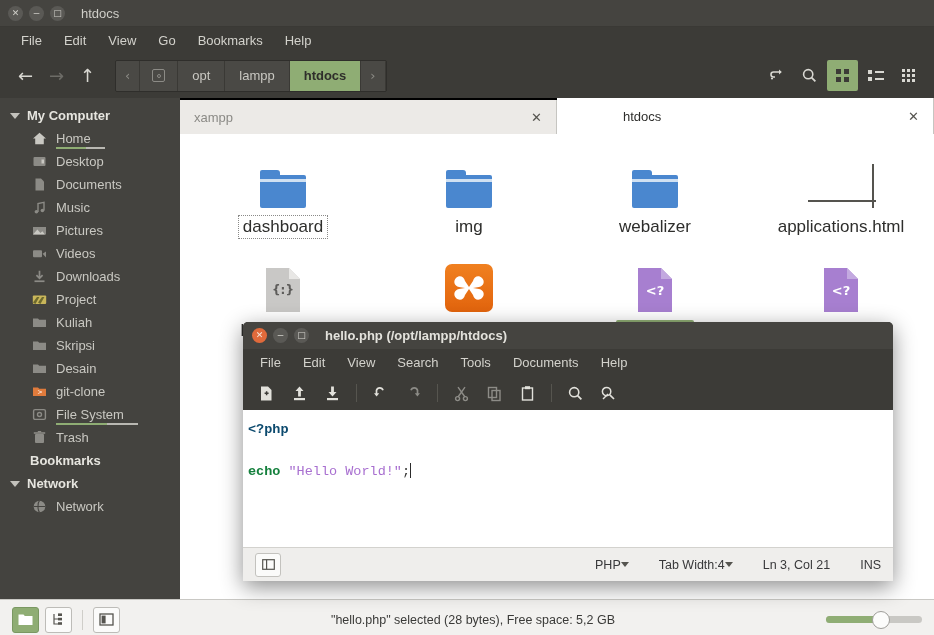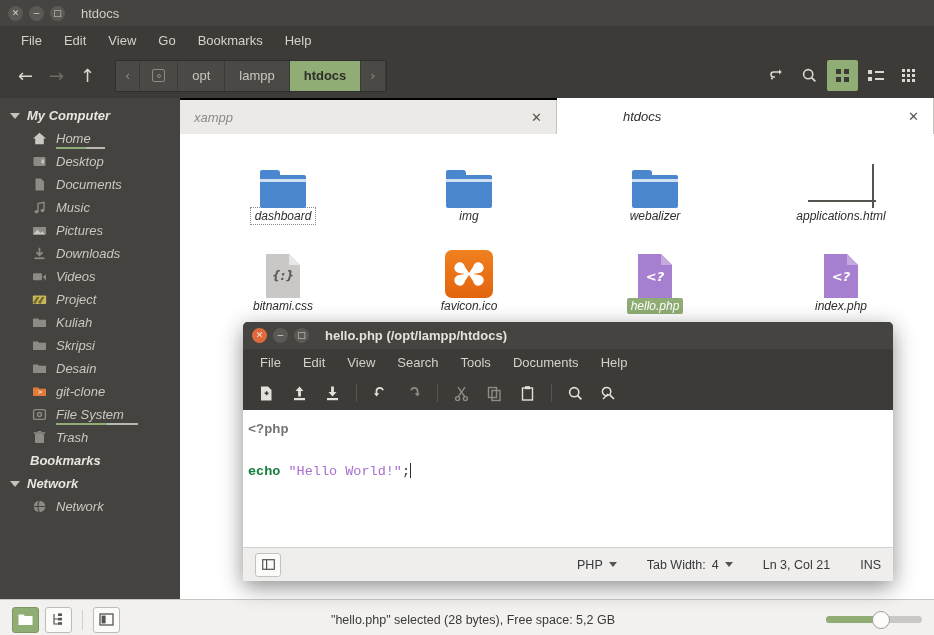--- a/index.html
+++ b/index.html
@@ -70,21 +70,21 @@
   .dots3 i { width: 5px; height: 5px; background: #fff; display: block; }
   .tbtn.active .dots3 i { background: #3c3b37; }
   .dots9 { display: grid; grid-template-columns: repeat(3, 3px); gap: 2px; }
   .dots9 i { width: 3px; height: 3px; background: #d9d8d2; display: block; }
   .listico { display: flex; flex-direction: column; gap: 3px; }
   .listico div { display: flex; align-items: center; gap: 3px; }
   .listico i { width: 4px; height: 4px; background: #d9d8d2; display: block; }
   .listico b { width: 9px; height: 2px; background: #d9d8d2; display: block; }
 
   
-  .body { display: flex; height: 501px; font-style: italic; }
+  .body { display: flex; height: 501px; }
 
   
   .sidebar {
     width: 190px; background: #44433f; padding-top: 6px; position: relative;
     overflow: hidden;
   }
   .sec {
     display: flex; align-items: center; gap: 7px;
     color: #e6e5df; font-weight: bold; font-size: 13px;
     padding: 4px 0 4px 10px;
@@ -124,21 +124,21 @@
   .grid {
     display: grid; grid-template-columns: repeat(4, 186px);
     row-gap: 8px; padding-left: 10px;
   }
   .cell {
     display: flex; flex-direction: column; align-items: center;
     padding: 6px 0; width: 186px;
   }
   .thumb { height: 54px; display: flex; align-items: flex-end; justify-content: center; }
   .fname {
-    font-size: 12px; color: #2e2e2c; padding: 1px 4px;
+    margin-top: 8px; font-size: 17px; color: #2e2e2c; padding: 1px 4px;
     max-width: 170px; text-align: center;
   }
   .fname.focus { outline: 1px dotted #8a8a88; }
   .fname.sel { background: #8fad74; color: #ffffff; border-radius: 2px; }
 
   
   .folder { width: 46px; height: 38px; position: relative; }
   .folder .tabf { position: absolute; left: 0; top: 0; width: 20px; height: 7px;
                   background: #4a87cf; border-radius: 2px 3px 0 0; }
   .folder .bodyf { position: absolute; left: 0; top: 5px; width: 46px; height: 33px;
@@ -204,34 +204,34 @@
   .gtools { height: 34px; display: flex; align-items: center; padding-left: 8px; gap: 2px; }
   .gbtn { width: 31px; height: 28px; display: flex; align-items: center; justify-content: center;
           color: #e2e1db; }
   .gbtn.dim { color: #8d8c87; }
   .gsep { width: 1px; height: 18px; background: #56554f; margin: 0 6px; }
   .gdoc {
     flex: 1; background: #ffffff; padding: 10px 0 0 5px;
     font-family: "Liberation Mono", monospace; font-size: 13.5px; line-height: 1.55;
     position: relative;
   }
-  .kw1 { color: #737373; font-weight: bold; }
+  .kw1 { color: #0c4a6e; font-weight: bold; }
   .kw2 { color: #15803d; font-weight: bold; }
   .str { color: #a86fd0; }
   .punct { color: #3a3a38; }
   .caret { display: inline-block; width: 1px; height: 15px; background: #2b2b2b;
            vertical-align: -3px; }
   .gstatus {
     height: 34px; background: #efeeec; border-top: 1px solid #d3d2ce;
     display: flex; align-items: center; padding: 0 12px; font-size: 12.5px; color: #38383a;
   }
   .panelbtn { width: 26px; height: 24px; border: 1px solid #c3c2be; background: #fbfbfa;
               border-radius: 3px; display: flex; align-items: center; justify-content: center; }
   .gsp { flex: 1; }
-  .gitem { display: flex; align-items: center; gap: 6px; margin-left: 30px; }
+  .gitem { display: flex; align-items: center; margin-left: 30px; }
   .cdown { width: 0; height: 0; border-left: 4px solid transparent;
            border-right: 4px solid transparent; border-top: 5px solid #55544f; }
 </style>
 </head>
 <body>
 
 <div class="app">
 
   <div class="titlebar">
     <div class="wbtn">✕</div>
@@ -371,35 +371,35 @@
               <rect x="1" y="4" width="13" height="7.5" fill="#8c8b86"></rect>
               <path d="M1 11.5 5.4 6.6l3 3.4 2-1.8 2.6 3.3z" fill="#c9c8c2"></path>
             </svg>
         </span>
         <span class="lbl">Pictures</span>
       </div>
 
       <div class="item">
         <span class="ic">
           <svg width="15" height="15" viewBox="0 0 15 15">
+              <rect x="1" y="4.2" width="9" height="7" rx="1" fill="#8c8b86"></rect>
+              <path d="M10.6 7.8 14 5.5v6z" fill="#8c8b86"></path>
+            </svg>
+        </span>
+        <span class="lbl">Videos</span>
+      </div>
+
+      <div class="item">
+        <span class="ic">
+          <svg width="15" height="15" viewBox="0 0 15 15">
               <path d="M7.5 1.8v6.4M4.4 6.2l3.1 3.2 3.1-3.2" fill="none" stroke="#8c8b86" stroke-width="1.7"></path>
               <rect x="2.5" y="11.4" width="10" height="1.7" fill="#8c8b86"></rect>
             </svg>
         </span>
         <span class="lbl">Downloads</span>
-      </div>
-
-      <div class="item">
-        <span class="ic">
-          <svg width="15" height="15" viewBox="0 0 15 15">
-              <rect x="1" y="4.2" width="9" height="7" rx="1" fill="#8c8b86"></rect>
-              <path d="M10.6 7.8 14 5.5v6z" fill="#8c8b86"></path>
-            </svg>
-        </span>
-        <span class="lbl">Videos</span>
       </div>
 
       <div class="item">
         <span class="ic">
           <svg width="15" height="15" viewBox="0 0 15 15">
               <rect x="0.8" y="3.6" width="13.4" height="8.4" rx="1" fill="#c9b65a"></rect>
               <path d="M1 10.5 5 5h2.4L3.4 12zM6 10.5 10 5h2.4L8.4 12z" fill="#6e6a2e"></path>
             </svg>
         </span>
         <span class="lbl">Project</span>

